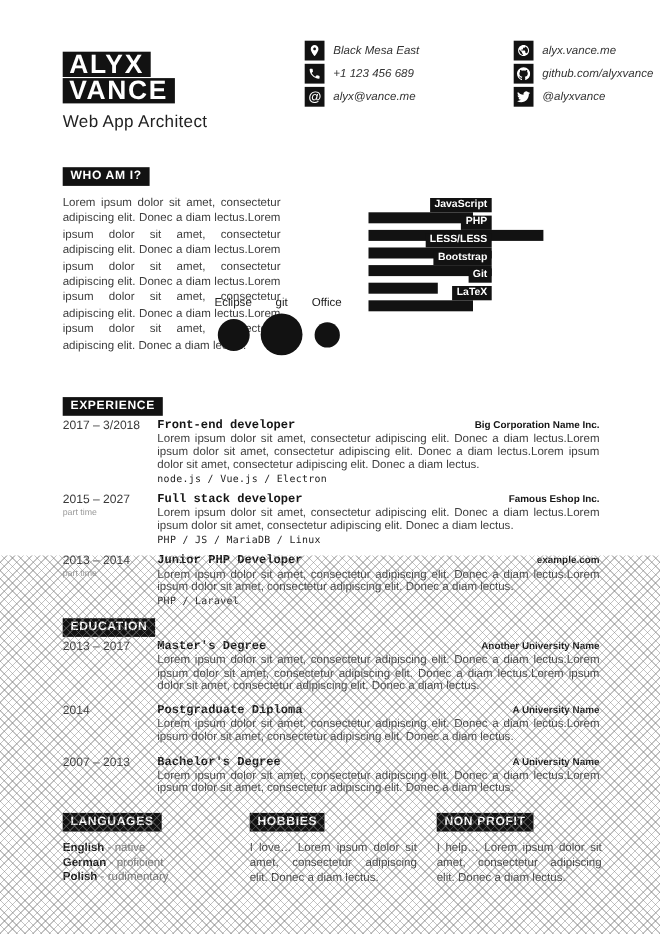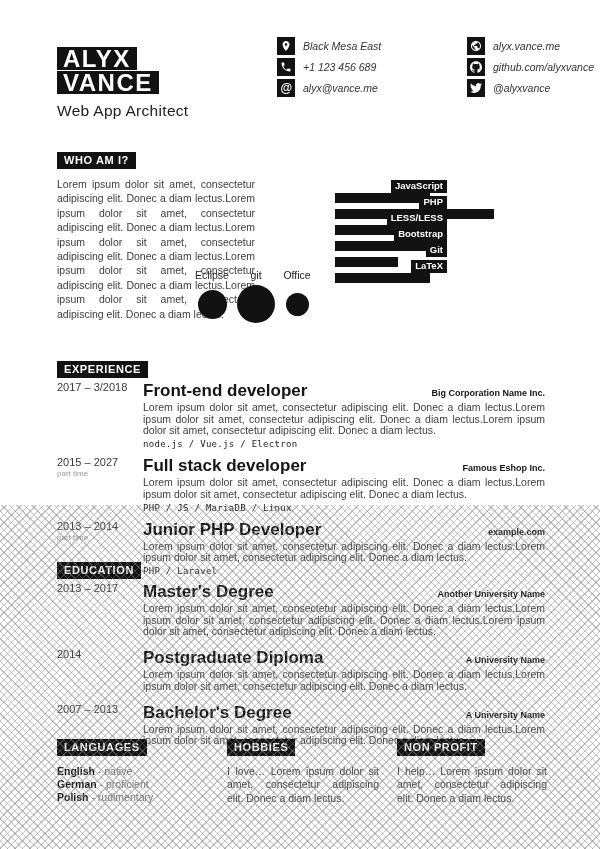--- a/index.html
+++ b/index.html
@@ -51,21 +51,21 @@
   .section-badge { position:absolute; left:57px; }
   .entries { position:absolute; left:57px; width:488px; }
   .entry { display:flex; }
   .entry.exp { margin-bottom:7px; }
   .entry.edu { margin-bottom:10px; }
   .entry-date-col { width:86px; flex:none; }
   .entry-period { font-size:11px; color:#3a3a3a; }
   .entry-note { font-size:8px; color:#9a9a9a; margin-top:1px; }
   .entry-main { flex:1; min-width:0; }
   .entry-head { display:flex; justify-content:space-between; align-items:baseline; }
-  .entry-role { font-size:17px; font-weight:bold; color:#151515; }
+  .entry-role { font-size:11px; font-weight:bold; color:#151515;font-family:Liberation Mono, monospace; }
   .entry-company { font-size:9px; font-weight:bold; color:#151515; white-space:nowrap; }
   .entry-desc { font-size:10.5px; line-height:11.7px; text-align:justify; color:#3f3f3f; margin-top:1px; }
   .entry-stack { font-family:"DejaVu Sans Mono", monospace; font-size:9px; color:#222;
                  letter-spacing:.3px; margin-top:2px; }
 
   
   .fcol { position:absolute; top:737px; }
   .fcol-content { margin-top:9px; }
   .lang-row { font-size:10.5px; line-height:13px; }
   .lang-name { font-weight:bold; color:#151515; }

